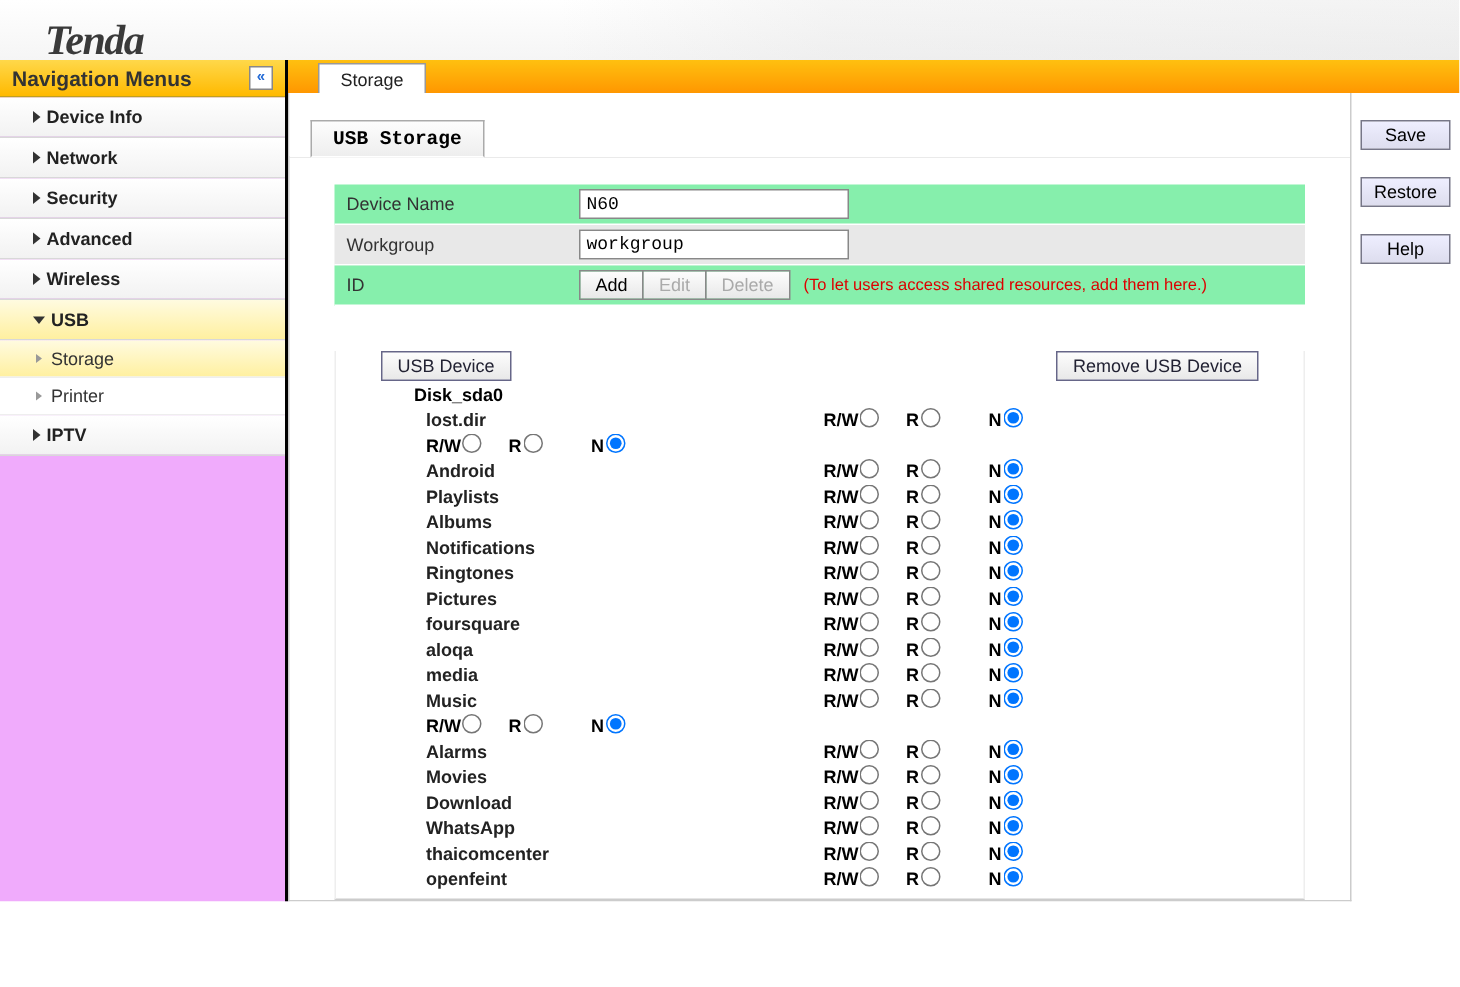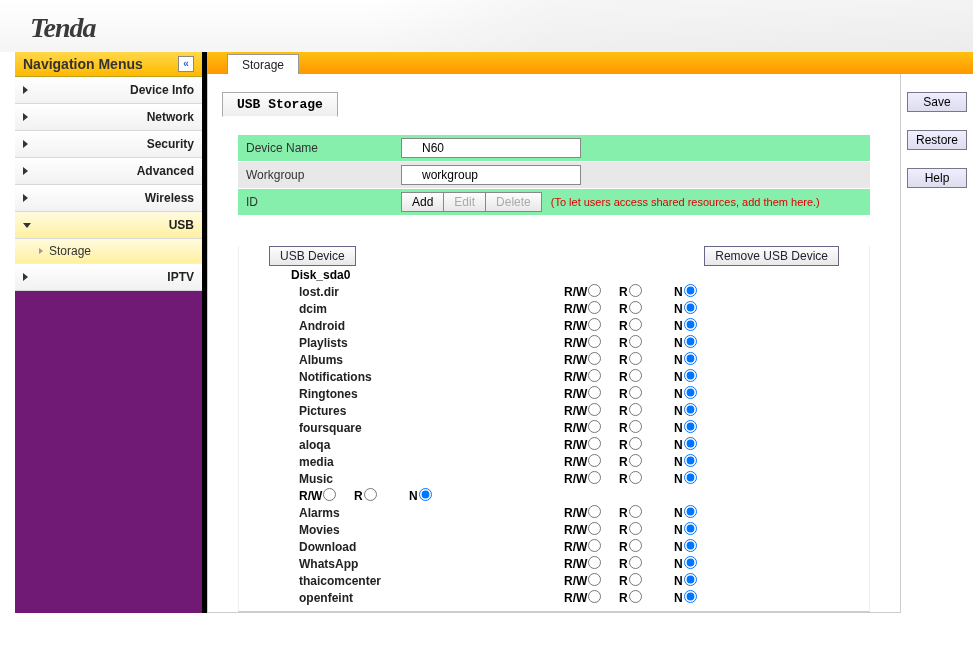--- a/index.html
+++ b/index.html
@@ -4,21 +4,21 @@
   <style>
     * { margin: 0; padding: 0; box-sizing: border-box; }
     body {
       font-family: Arial, sans-serif;
       font-size: 12px;
       background: #fff;
       width: 973px;
       position: relative;
     }
     .header {
-      height: 52px;
+      height: 40px;
       background: linear-gradient(to bottom, #fff, #f5f5f5);
       position: relative;
       overflow: hidden;
     }
     .logo {
       position: absolute;
       top: 12px;
       left: 30px;
       font-family: Georgia, serif;
       font-style: italic;
@@ -34,24 +34,23 @@
       width: 600px;
       height: 56px;
       background: linear-gradient(90deg, transparent, #e0e0e0 30%, #d8d8d8);
       opacity: 0.3;
     }
     .layout {
       display: flex;
     }
     .sidebar {
       width: 192px;
-      background: #701a75;
-      border-right: 5px solid #000000;
+      background: #f0abfc;
+      border-right: 2px solid #000000;
       flex-shrink: 0;
-      margin-left: 15px;
     }
     .nav-title-row {
       background: linear-gradient(to bottom, #ffd84a, #ffb900);
       padding: 4px 8px;
       display: flex;
       align-items: center;
       justify-content: space-between;
       border-bottom: 1px solid #c0a020;
     }
     .nav-title {
@@ -67,31 +66,30 @@
       display: inline-flex;
       align-items: center;
       justify-content: center;
       font-size: 10px;
       color: #226ad6;
       cursor: pointer;
       font-weight: bold;
       line-height: 1;
     }
     .nav-item {
-      padding: 6px 8px;
+      padding: 6px 22px;
       border-bottom: 1px solid #d8d8d8;
       background: linear-gradient(to bottom, #fff, #f2f2f2);
       cursor: pointer;
       font-weight: bold;
       font-size: 12px;
       color: #222;
       display: flex;
       align-items: center;
       gap: 4px;
-      justify-content: space-between;
     }
     .nav-item.active {
       background: linear-gradient(to bottom, #fffbe0, #fff0a0);
     }
     .nav-arrow {
       display: inline-block;
       width: 0; height: 0;
       border-top: 4px solid transparent;
       border-bottom: 4px solid transparent;
       border-left: 5px solid #333;
@@ -192,23 +190,24 @@
     }
     .form-row.alt {
       background: #86efac;
     }
     .form-label {
       width: 155px;
       color: #333;
     }
     .form-control input[type="text"] {
       width: 180px;
-      padding: 2px 20px;
+      padding: 2px 4px;
       border: 1px solid #888;
       font-size: 12px;
+      font-family: Liberation Mono, monospace;
     }
     .id-row {
       display: flex;
       align-items: center;
       gap: 0;
     }
     .small-btn {
       padding: 2px 10px;
       border: 1px solid #888;
       background: linear-gradient(to bottom, #fdfdfd, #e8e8e8);
@@ -332,20 +331,24 @@
           <span>Wireless</span>
         </div>
         <div class="nav-item active">
           <span class="nav-arrow down"></span>
           <span>USB</span>
         </div>
         <div class="sub-items">
           <div class="sub-item active">
             <span class="sub-arrow"></span>
             <span>Storage</span>
+          </div>
+          <div class="sub-item">
+            <span class="sub-arrow"></span>
+            <span>Printer</span>
           </div>
         </div>
         <div class="nav-item">
           <span class="nav-arrow"></span>
           <span>IPTV</span>
         </div>
       </div>
   </div>
 
   <div class="main">
@@ -401,21 +404,20 @@
                   <div class="perm-col">
                     <span>R</span>
                     <input type="radio" name="perm0" style="">
                   </div>
                   <div class="perm-col">
                     <span>N</span>
                     <input type="radio" name="perm0" checked="" style="">
                   </div>
                 </div>
                 <div class="folder-row">
-                  <div class="folder-name">dcim</div>
                   <div class="perm-col">
                     <span>R/W</span>
                     <input type="radio" name="perm1" style="">
                   </div>
                   <div class="perm-col">
                     <span>R</span>
                     <input type="radio" name="perm1" style="">
                   </div>
                   <div class="perm-col">
                     <span>N</span>

